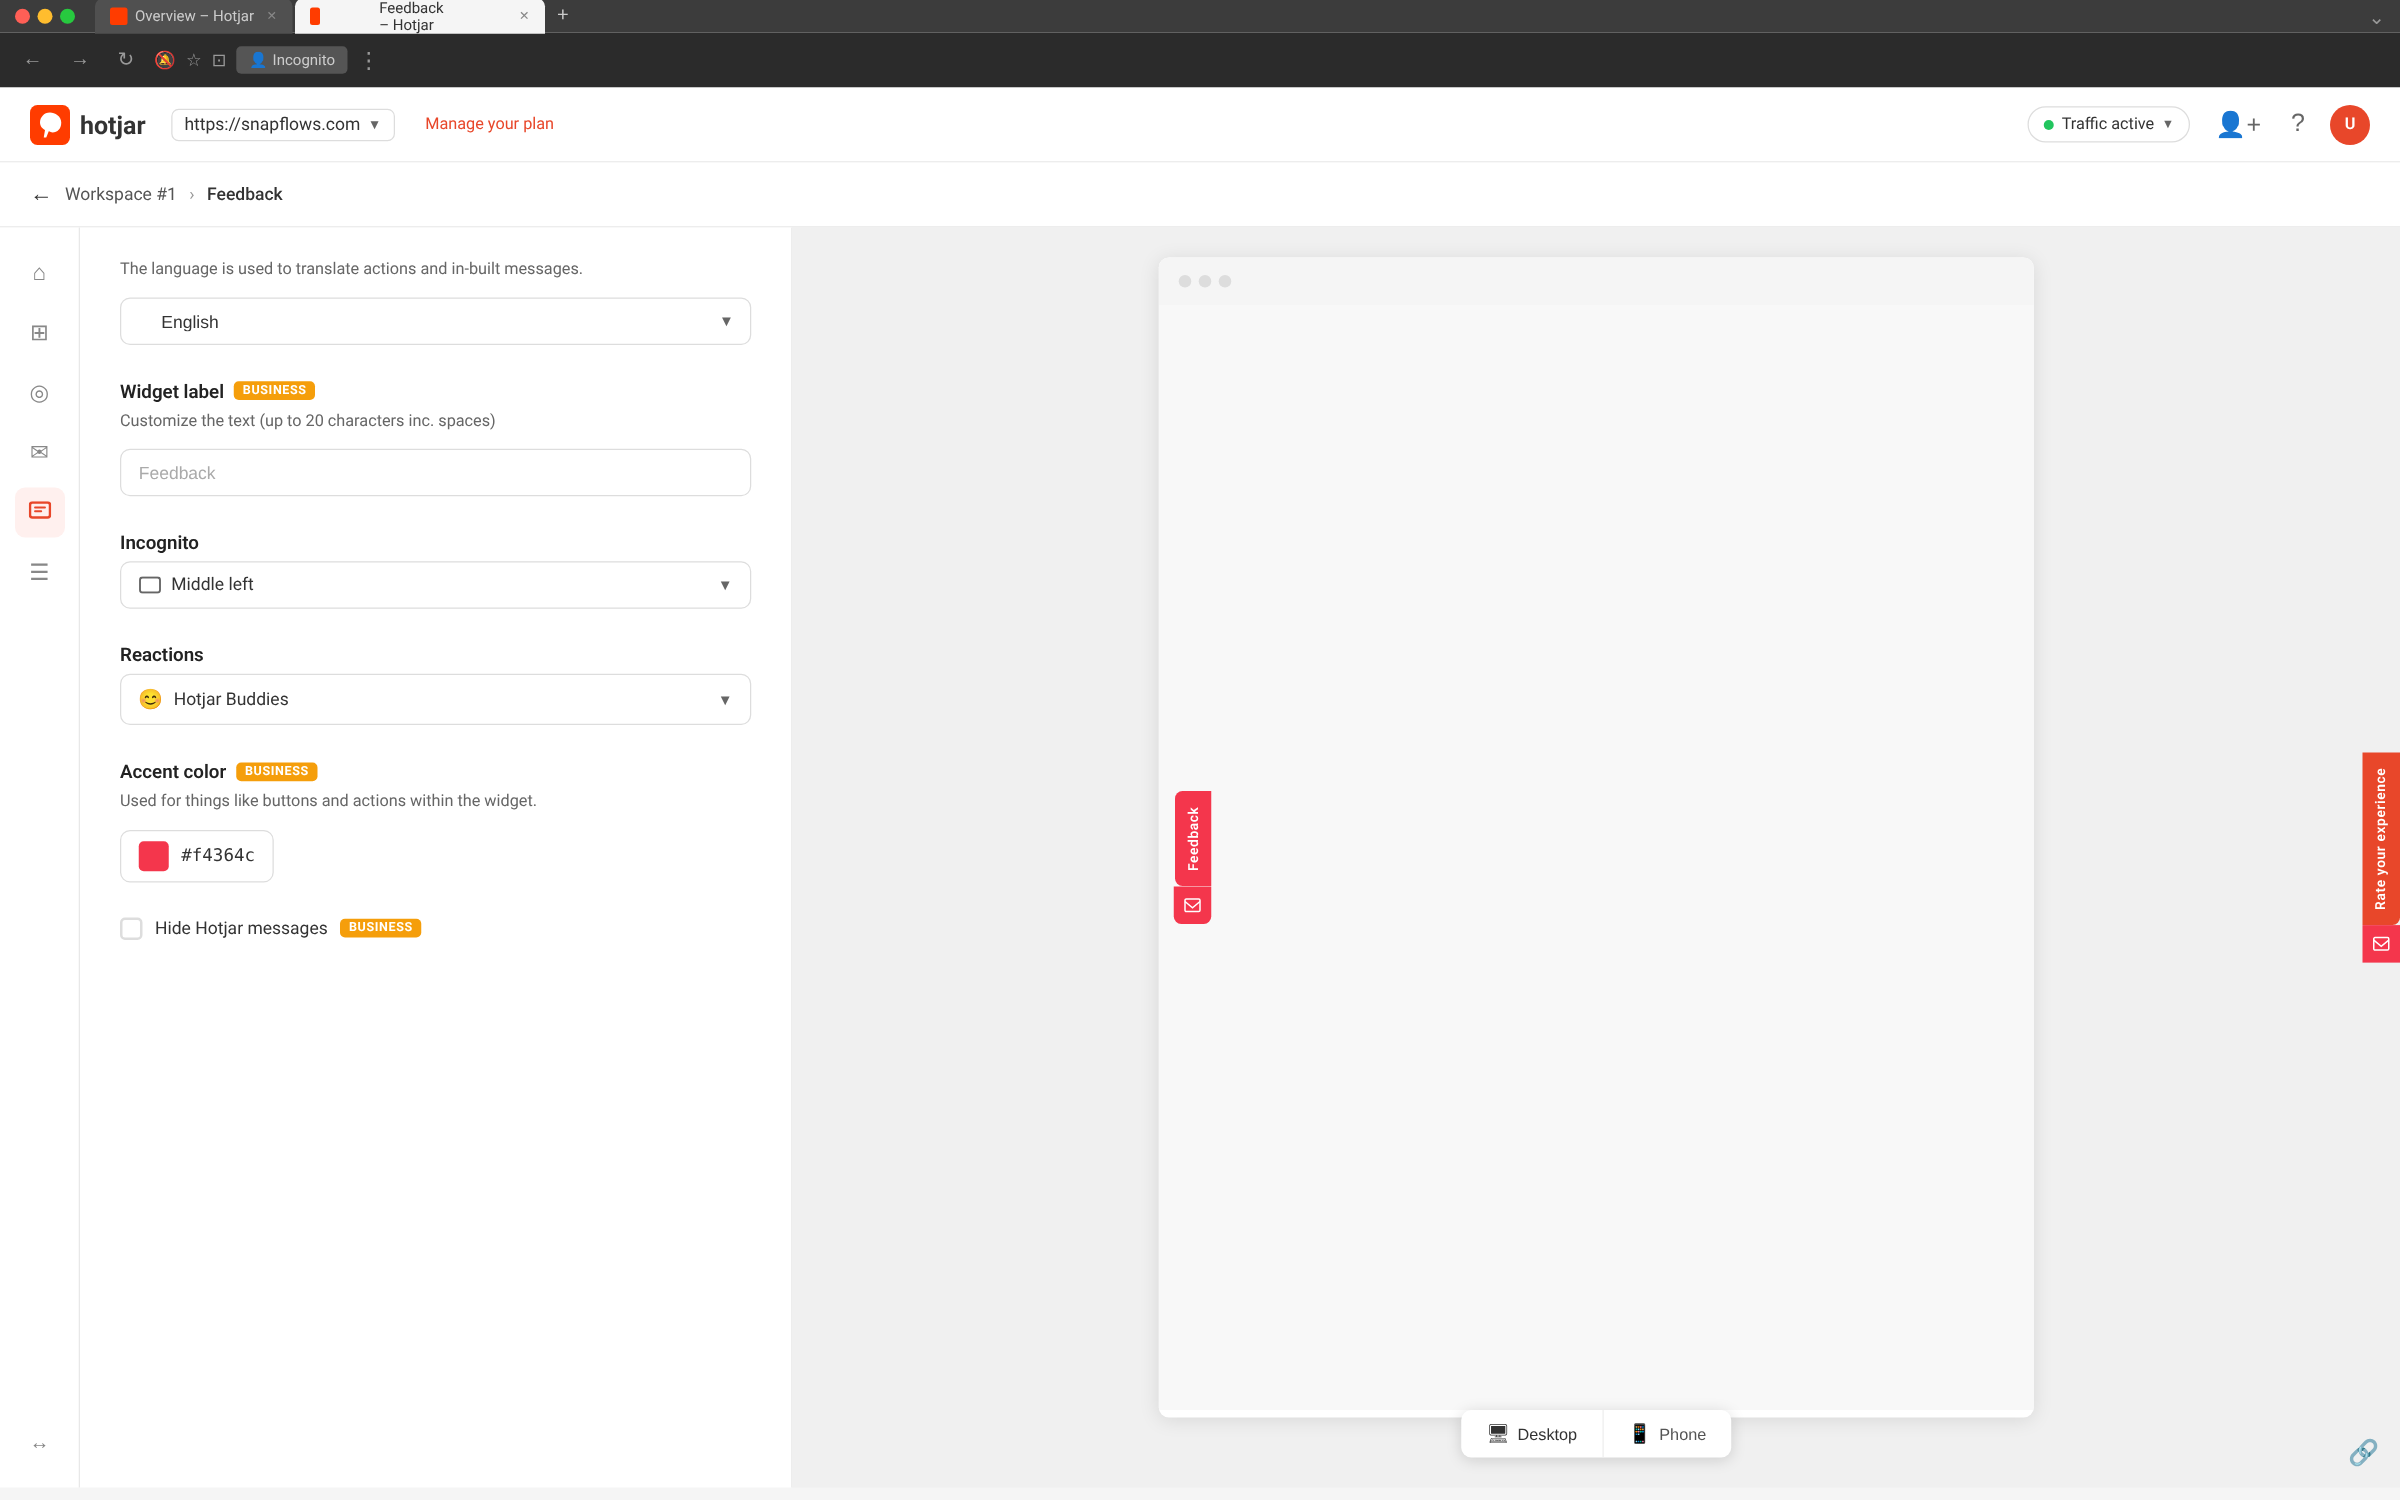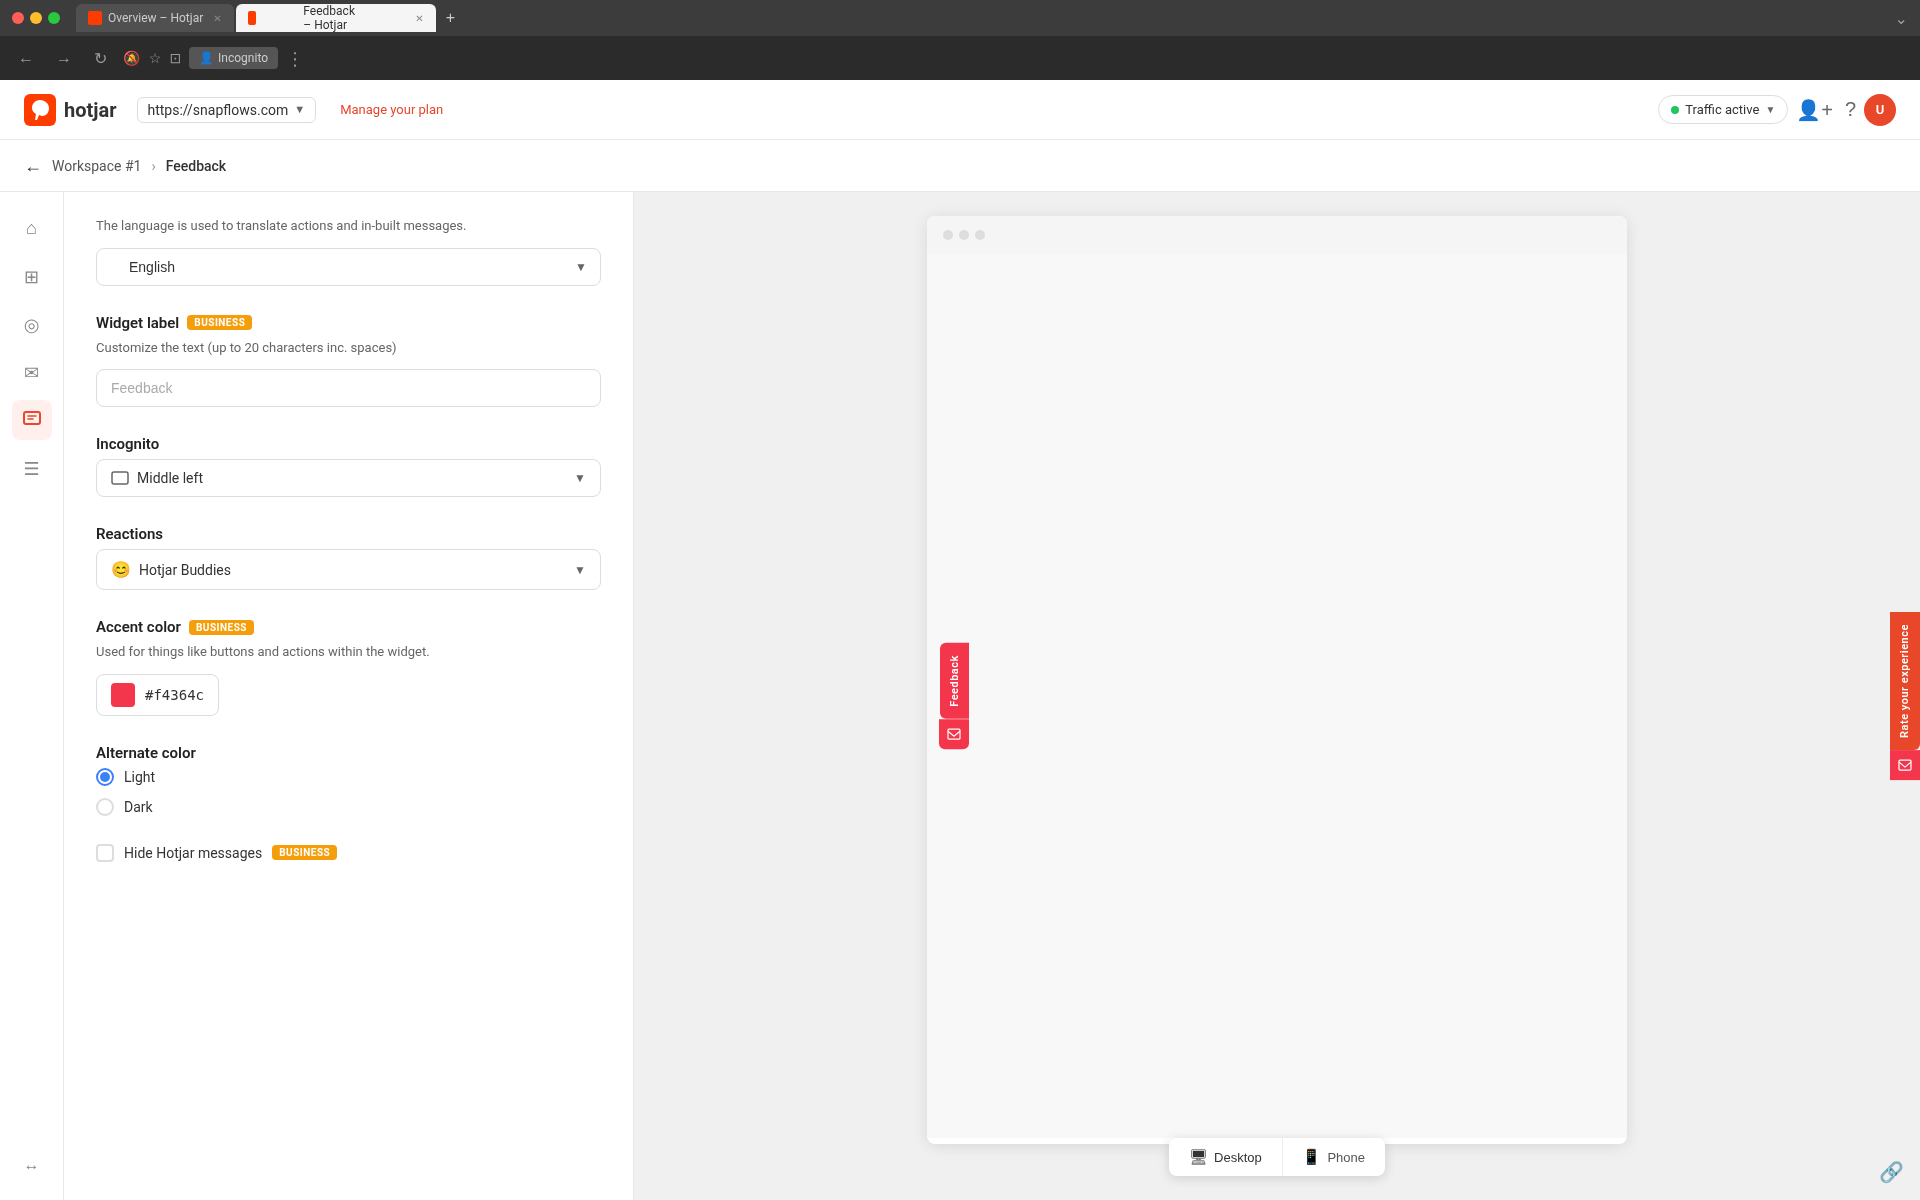--- a/index.html
+++ b/index.html
@@ -1,19 +1,19 @@
 <!DOCTYPE html>
 <html><head>
   <meta charset="utf-8">
   <style>
     * { box-sizing: border-box; margin: 0; padding: 0; }
     body { font-family: -apple-system, BlinkMacSystemFont, 'Segoe UI', Roboto, sans-serif; background: #f5f5f5; width: 1920px; height: 1200px; overflow: hidden; }
 
     
-    .browser-chrome { background: #3c3c3c; height: 36px; display: flex; align-items: center; padding: 0 12px; gap: 8px; }
+    .browser-chrome { background: #3c3c3c; height: 26px; display: flex; align-items: center; padding: 0 12px; gap: 8px; }
     .browser-dots { display: flex; gap: 6px; }
     .browser-dot { width: 12px; height: 12px; border-radius: 50%; }
     .dot-red { background: #ff5f56; }
     .dot-yellow { background: #ffbd2e; }
     .dot-green { background: #27c93f; }
     .browser-tabs { display: flex; gap: 2px; flex: 1; margin-left: 8px; }
     .browser-tab { display: flex; align-items: center; gap: 6px; background: #505050; color: #ccc; padding: 0 12px; height: 28px; border-radius: 6px 6px 0 0; font-size: 12px; cursor: pointer; max-width: 200px; }
     .browser-tab.active { background: #f5f5f5; color: #333; gap: 47px; }
     .tab-favicon { width: 14px; height: 14px; border-radius: 2px; }
     .tab-favicon.hotjar { background: #ff3c00; }
@@ -29,21 +29,21 @@
     .addr-icon { color: #999; font-size: 14px; cursor: pointer; }
     .incognito-btn { background: #555; border: none; color: #ccc; padding: 4px 10px; border-radius: 4px; font-size: 12px; cursor: pointer; display: flex; align-items: center; gap: 4px; }
     .three-dots { color: #999; font-size: 18px; cursor: pointer; }
 
     
     .app-header { background: #fff; height: 60px; display: flex; align-items: center; padding: 0 24px; border-bottom: 1px solid #e8e8e8; gap: 20px; }
     .hotjar-logo { display: flex; align-items: center; gap: 8px; }
     .hj-logo-icon { width: 32px; height: 32px; }
     .site-selector { display: flex; align-items: center; gap: 6px; color: #333; font-size: 14px; cursor: pointer; border: 1px solid #ddd; border-radius: 6px; padding: 4px 10px; }
     .manage-plan { color: #e8472a; font-size: 13px; text-decoration: none; margin-left: 4px; }
-    .header-right { margin-left: auto; display: flex; align-items: center; gap: 4px; }
+    .header-right { margin-left: auto; display: flex; align-items: center; gap: 16px; }
     .traffic-active { display: flex; align-items: center; gap: 6px; color: #333; font-size: 13px; cursor: pointer; border: 1px solid #ddd; border-radius: 20px; padding: 6px 12px; }
     .traffic-dot { width: 8px; height: 8px; border-radius: 50%; background: #22c55e; }
     .traffic-chevron { color: #666; font-size: 10px; }
     .header-icon-btn { background: none; border: none; cursor: pointer; color: #666; font-size: 20px; padding: 4px; }
     .avatar { width: 32px; height: 32px; border-radius: 50%; background: #e8472a; display: flex; align-items: center; justify-content: center; color: white; font-size: 13px; font-weight: 600; cursor: pointer; }
 
     
     .breadcrumb-bar { background: #fff; height: 52px; display: flex; align-items: center; padding: 0 24px; border-bottom: 1px solid #e8e8e8; gap: 10px; }
     .back-btn { color: #333; cursor: pointer; font-size: 18px; }
     .breadcrumb-text { color: #555; font-size: 14px; }
@@ -276,35 +276,20 @@
         <span>Accent color</span>
         <span class="business-badge">BUSINESS</span>
       </div>
       <p class="section-hint">Used for things like buttons and actions within the widget.</p>
       <div class="color-swatch-row">
         <div class="color-swatch"></div>
         <span class="color-hex">#f4364c</span>
       </div>
     </div>
 
-    <div class="section-block">
-      <div class="section-title">
-        <span>Alternate color</span>
-      </div>
-      <div class="radio-group">
-        <label class="radio-item">
-          <div class="radio-circle selected"></div>
-          <span class="radio-label">Light</span>
-        </label>
-        <label class="radio-item">
-          <div class="radio-circle"></div>
-          <span class="radio-label">Dark</span>
-        </label>
-      </div>
-    </div>
 
     <div class="section-block">
       <div class="checkbox-row">
         <div class="checkbox-box"></div>
         <span class="checkbox-label">Hide Hotjar messages</span>
         <span class="business-badge">BUSINESS</span>
       </div>
     </div>
 
   </div>

